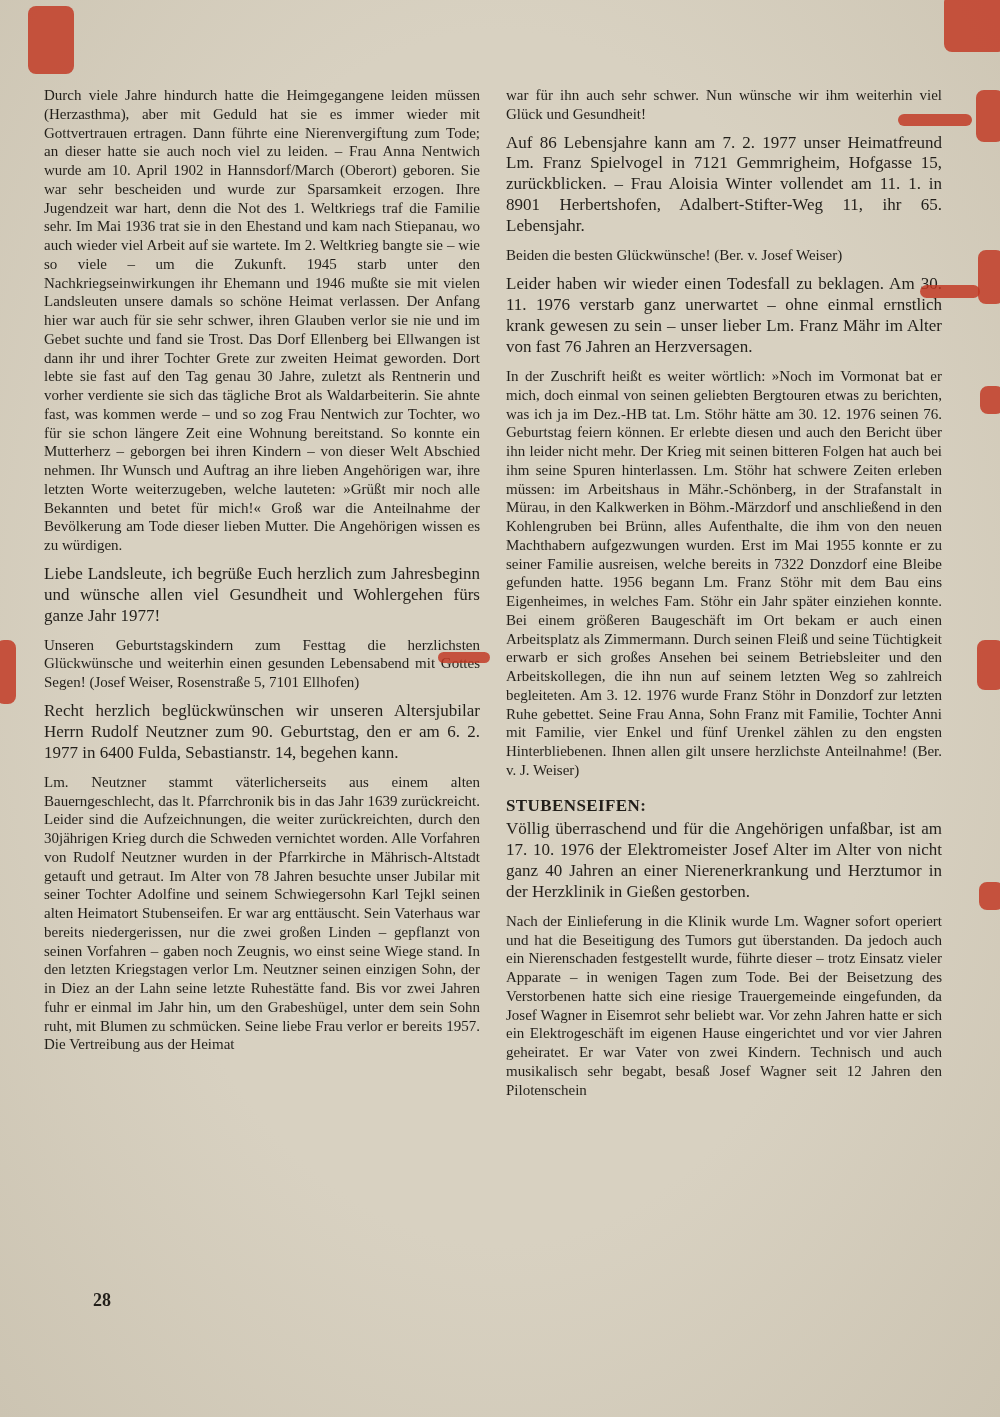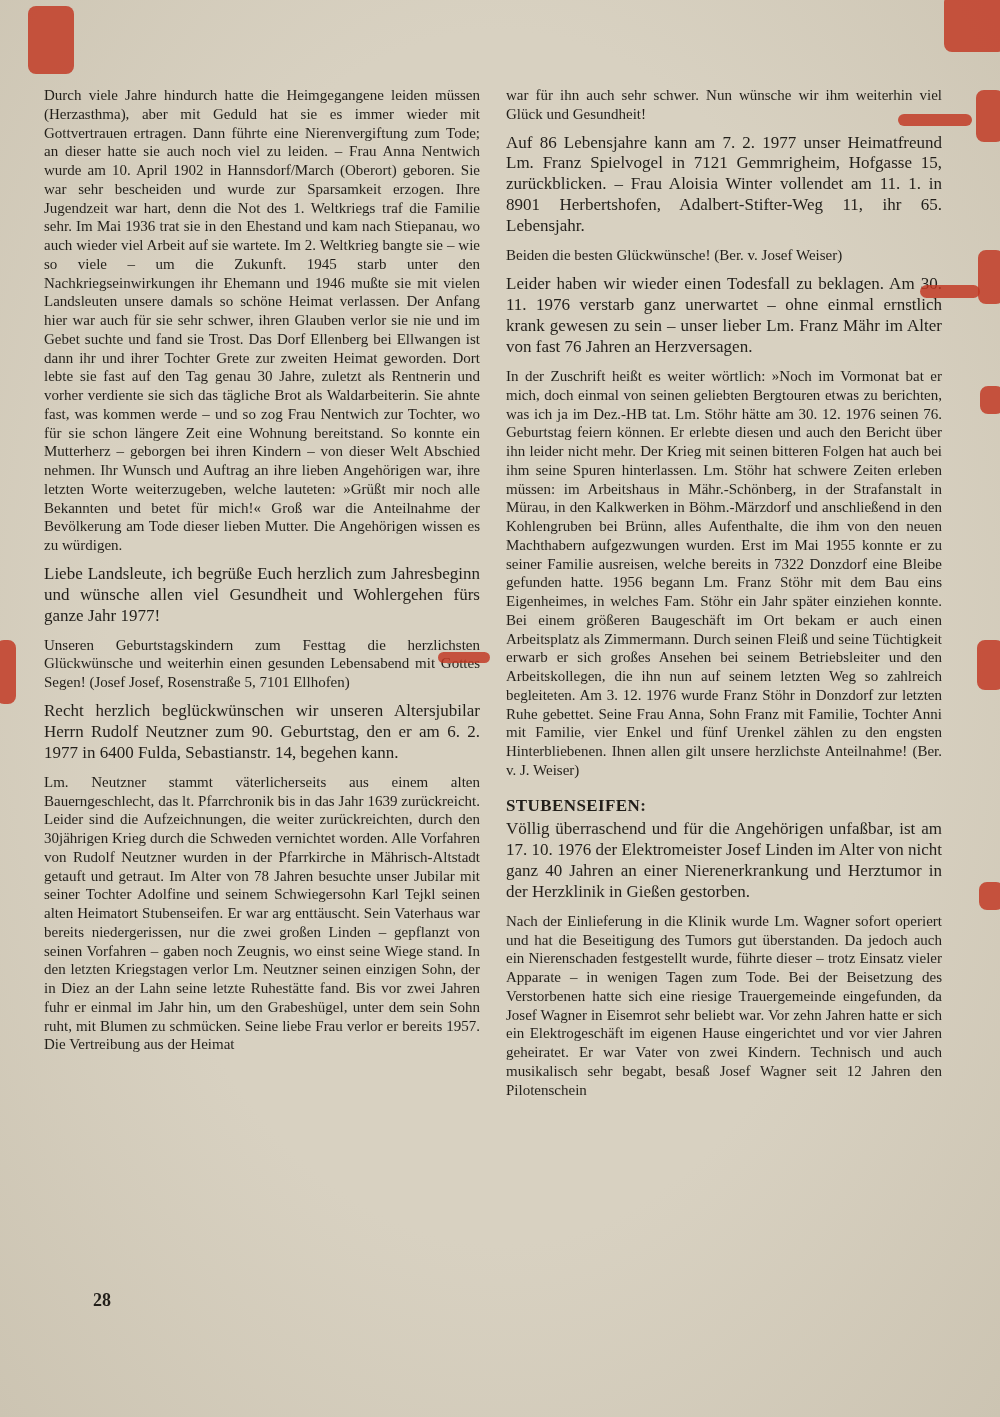--- a/index.html
+++ b/index.html
@@ -32,32 +32,32 @@
     opacity:.82;border-radius:8px;filter:blur(.7px);
   }
 </style>
 </head>
 <body>
 
 <div class="page">
   <div class="col" id="col-left">
       <p class="blk sm"><span>Durch viele Jahre hindurch hatte die Heimgegangene leiden müssen (Herzasthma), aber mit Geduld hat sie es immer wieder mit Gottvertrauen ertragen. Dann führte eine Nierenvergiftung zum Tode; an dieser hatte sie auch noch viel zu leiden. – Frau Anna Nentwich wurde am 10. April 1902 in Hannsdorf/March (Oberort) geboren. Sie war sehr bescheiden und wurde zur Sparsamkeit erzogen. Ihre Jugendzeit war hart, denn die Not des 1. Weltkriegs traf die Familie sehr. Im Mai 1936 trat sie in den Ehestand und kam nach Stiepanau, wo auch wieder viel Arbeit auf sie wartete. Im 2. Weltkrieg bangte sie – wie so viele – um die Zukunft. 1945 starb unter den Nachkriegseinwirkungen ihr Ehemann und 1946 mußte sie mit vielen Landsleuten unsere damals so schöne Heimat verlassen. Der Anfang hier war auch für sie sehr schwer, ihren Glauben verlor sie nie und im Gebet suchte und fand sie Trost. Das Dorf Ellenberg bei Ellwangen ist dann ihr und ihrer Tochter Grete zur zweiten Heimat geworden. Dort lebte sie fast auf den Tag genau 30 Jahre, zuletzt als Rentnerin und vorher verdiente sie sich das tägliche Brot als Waldarbeiterin. Sie ahnte fast, was kommen werde – und so zog Frau Nentwich zur Tochter, wo für sie schon längere Zeit eine Wohnung bereitstand. So konnte ein Mutterherz – geborgen bei ihren Kindern – von dieser Welt Abschied nehmen. Ihr Wunsch und Auftrag an ihre lieben Angehörigen war, ihre letzten Worte weiterzugeben, welche lauteten: »Grüßt mir noch alle Bekannten und betet für mich!« Groß war die Anteilnahme der Bevölkerung am Tode dieser lieben Mutter. Die Angehörigen wissen es zu würdigen.</span></p>
       <p class="blk lg"><span class="b">Liebe Landsleute,</span><span> ich begrüße Euch herzlich zum Jahresbeginn und wünsche allen viel Gesundheit und Wohlergehen fürs ganze Jahr 1977!</span></p>
-      <p class="blk sm"><span>Unseren Geburtstagskindern zum Festtag die herzlichsten Glückwünsche und weiterhin einen gesunden Lebensabend mit Gottes Segen! (Josef </span><span class="b">Josef,</span><span> Rosenstraße 5, 7101 Ellhofen)</span></p>
+      <p class="blk sm"><span>Unseren Geburtstagskindern zum Festtag die herzlichsten Glückwünsche und weiterhin einen gesunden Lebensabend mit Gottes Segen! (Josef </span><span class="b">Weiser,</span><span> Rosenstraße 5, 7101 Ellhofen)</span></p>
       <p class="blk lg"><span>Recht herzlich beglückwünschen wir unseren Altersjubilar Herrn </span><span class="b">Rudolf Neutzner</span><span> zum </span><span class="b">90. Geburtstag,</span><span> den er am 6. 2. 1977 in 6400 Fulda, Sebastianstr. 14, begehen kann.</span></p>
       <p class="blk sm"><span>Lm. Neutzner stammt väterlicherseits aus einem alten Bauerngeschlecht, das lt. Pfarrchronik bis in das Jahr 1639 zurückreicht. Leider sind die Aufzeichnungen, die weiter zurückreichten, durch den 30jährigen Krieg durch die Schweden vernichtet worden. Alle Vorfahren von Rudolf Neutzner wurden in der Pfarrkirche in Mährisch-Altstadt getauft und getraut. Im Alter von 78 Jahren besuchte unser Jubilar mit seiner Tochter Adolfine und seinem Schwiegersohn Karl Tejkl seinen alten Heimatort Stubenseifen. Er war arg enttäuscht. Sein Vaterhaus war bereits niedergerissen, nur die zwei großen Linden – gepflanzt von seinen Vorfahren – gaben noch Zeugnis, wo einst seine Wiege stand. In den letzten Kriegstagen verlor Lm. Neutzner seinen einzigen Sohn, der in Diez an der Lahn seine letzte Ruhestätte fand. Bis vor zwei Jahren fuhr er einmal im Jahr hin, um den Grabeshügel, unter dem sein Sohn ruht, mit Blumen zu schmücken. Seine liebe Frau verlor er bereits 1957. Die Vertreibung aus der Heimat</span></p>
     </div>
   <div class="col" id="col-right">
       <p class="blk sm"><span>war für ihn auch sehr schwer. Nun wünsche wir ihm weiterhin viel Glück und Gesundheit!</span></p>
       <p class="blk lg"><span>Auf 86 Lebensjahre kann am 7. 2. 1977 unser Heimatfreund Lm. </span><span class="b">Franz Spielvogel</span><span> in 7121 Gemmrigheim, Hofgasse 15, zurückblicken. – Frau </span><span class="b">Aloisia Winter</span><span> vollendet am 11. 1. in 8901 Herbertshofen, Adalbert-Stifter-Weg 11, ihr 65. Lebensjahr.</span></p>
       <p class="blk sm"><span>Beiden die besten Glückwünsche! (Ber. v. Josef Weiser)</span></p>
       <p class="blk lg"><span>Leider haben wir wieder einen Todesfall zu beklagen. Am 30. 11. 1976 verstarb ganz unerwartet – ohne einmal ernstlich krank gewesen zu sein – unser lieber Lm. </span><span class="b">Franz Mähr</span><span> im Alter von fast 76 Jahren an Herzversagen.</span></p>
       <p class="blk sm"><span>In der Zuschrift heißt es weiter wörtlich: »Noch im Vormonat bat er mich, doch einmal von seinen geliebten Bergtouren etwas zu berichten, was ich ja im Dez.-HB tat. Lm. Stöhr hätte am 30. 12. 1976 seinen 76. Geburtstag feiern können. Er erlebte diesen und auch den Bericht über ihn leider nicht mehr. Der Krieg mit seinen bitteren Folgen hat auch bei ihm seine Spuren hinterlassen. Lm. Stöhr hat schwere Zeiten erleben müssen: im Arbeitshaus in Mähr.-Schönberg, in der Strafanstalt in Mürau, in den Kalkwerken in Böhm.-Märzdorf und anschließend in den Kohlengruben bei Brünn, alles Aufenthalte, die ihm von den neuen Machthabern aufgezwungen wurden. Erst im Mai 1955 konnte er zu seiner Familie ausreisen, welche bereits in 7322 Donzdorf eine Bleibe gefunden hatte. 1956 begann Lm. Franz Stöhr mit dem Bau eins Eigenheimes, in welches Fam. Stöhr ein Jahr später einziehen konnte. Bei einem größeren Baugeschäft im Ort bekam er auch einen Arbeitsplatz als Zimmermann. Durch seinen Fleiß und seine Tüchtigkeit erwarb er sich großes Ansehen bei seinem Betriebsleiter und den Arbeitskollegen, die ihn nun auf seinem letzten Weg so zahlreich begleiteten. Am 3. 12. 1976 wurde Franz Stöhr in Donzdorf zur letzten Ruhe gebettet. Seine Frau Anna, Sohn Franz mit Familie, Tochter Anni mit Familie, vier Enkel und fünf Urenkel zählen zu den engsten Hinterbliebenen. Ihnen allen gilt unsere herzlichste Anteilnahme! (Ber. v. J. Weiser)</span></p>
       <h2 class="blk h"><span>STUBENSEIFEN:</span></h2>
-      <p class="blk lg"><span>Völlig überraschend und für die Angehörigen unfaßbar, ist am 17. 10. 1976 der Elektromeister </span><span class="b">Josef Linden</span><span> im Alter von nicht ganz 40 Jahren an einer Nierenerkrankung und Herztumor in der Herzklinik in Gießen gestorben.</span></p>
+      <p class="blk lg"><span>Völlig überraschend und für die Angehörigen unfaßbar, ist am 17. 10. 1976 der Elektromeister </span><span class="b">Josef Alter</span><span> im Alter von nicht ganz 40 Jahren an einer Nierenerkrankung und Herztumor in der Herzklinik in Gießen gestorben.</span></p>
       <p class="blk sm"><span>Nach der Einlieferung in die Klinik wurde Lm. Wagner sofort operiert und hat die Beseitigung des Tumors gut überstanden. Da jedoch auch ein Nierenschaden festgestellt wurde, führte dieser – trotz Einsatz vieler Apparate – in wenigen Tagen zum Tode. Bei der Beisetzung des Verstorbenen hatte sich eine riesige Trauergemeinde eingefunden, da Josef Wagner in Eisemrot sehr beliebt war. Vor zehn Jahren hatte er sich ein Elektrogeschäft im eigenen Hause eingerichtet und vor vier Jahren geheiratet. Er war Vater von zwei Kindern. Technisch und auch musikalisch sehr begabt, besaß Josef Wagner seit 12 Jahren den Pilotenschein</span></p>
     </div>
 </div>
 
 <div class="pageno">28</div>
 
 <div class="mark" style="left:28px;top:6px;width:46px;height:68px;"></div>
 <div class="mark" style="left:944px;top:-6px;width:62px;height:58px;"></div>
 <div class="mark" style="left:976px;top:90px;width:28px;height:52px;"></div>
 <div class="mark" style="left:898px;top:114px;width:74px;height:12px;"></div>

